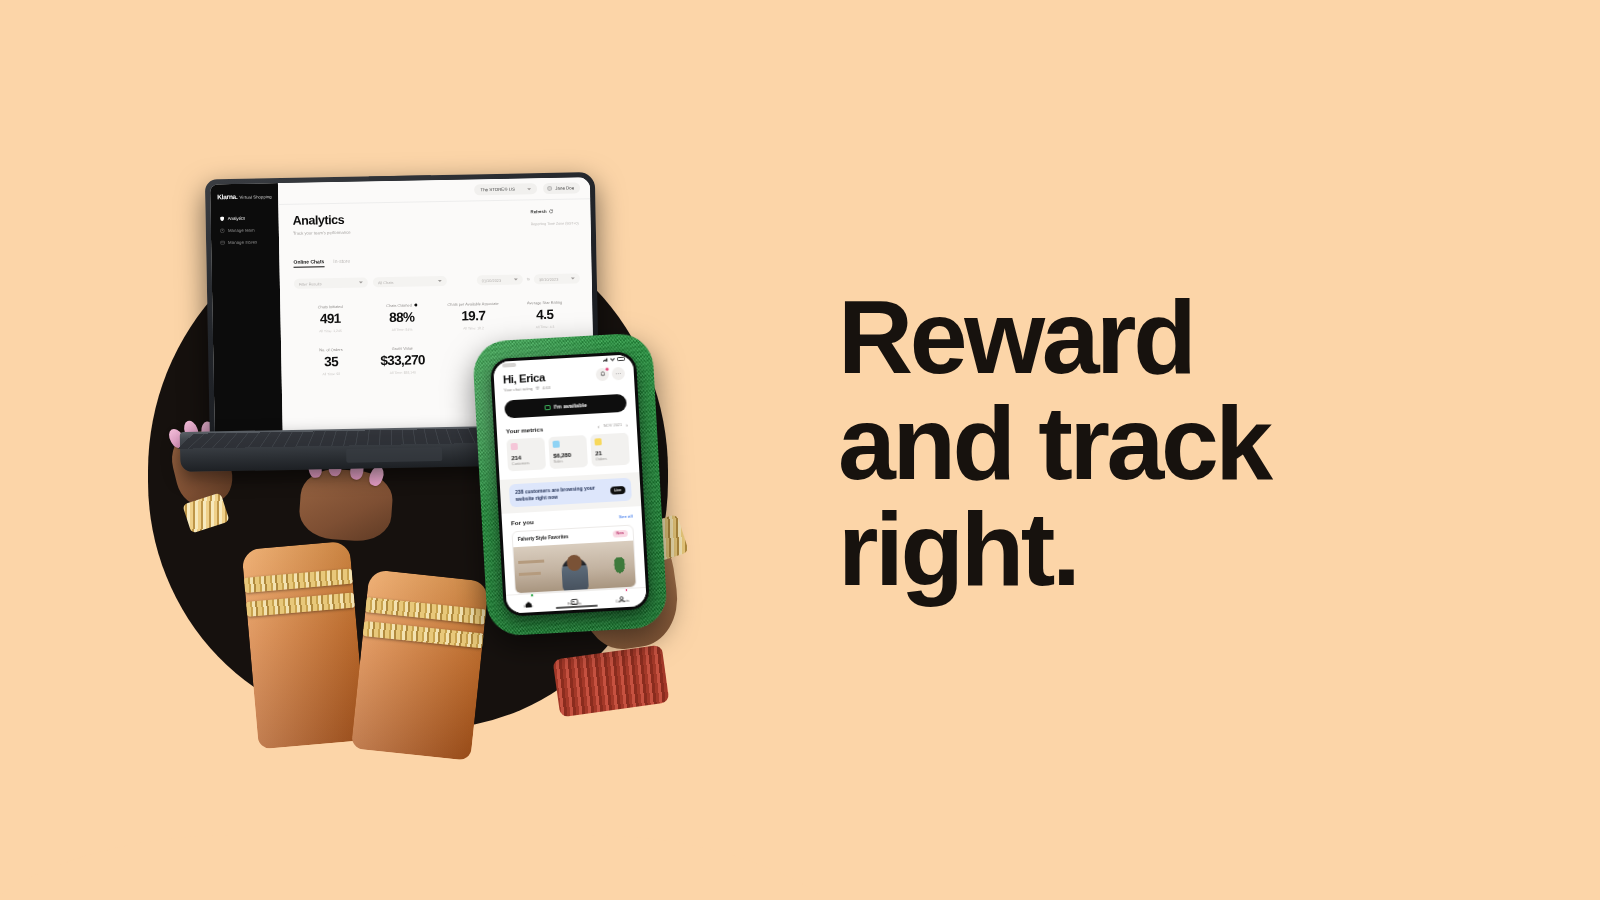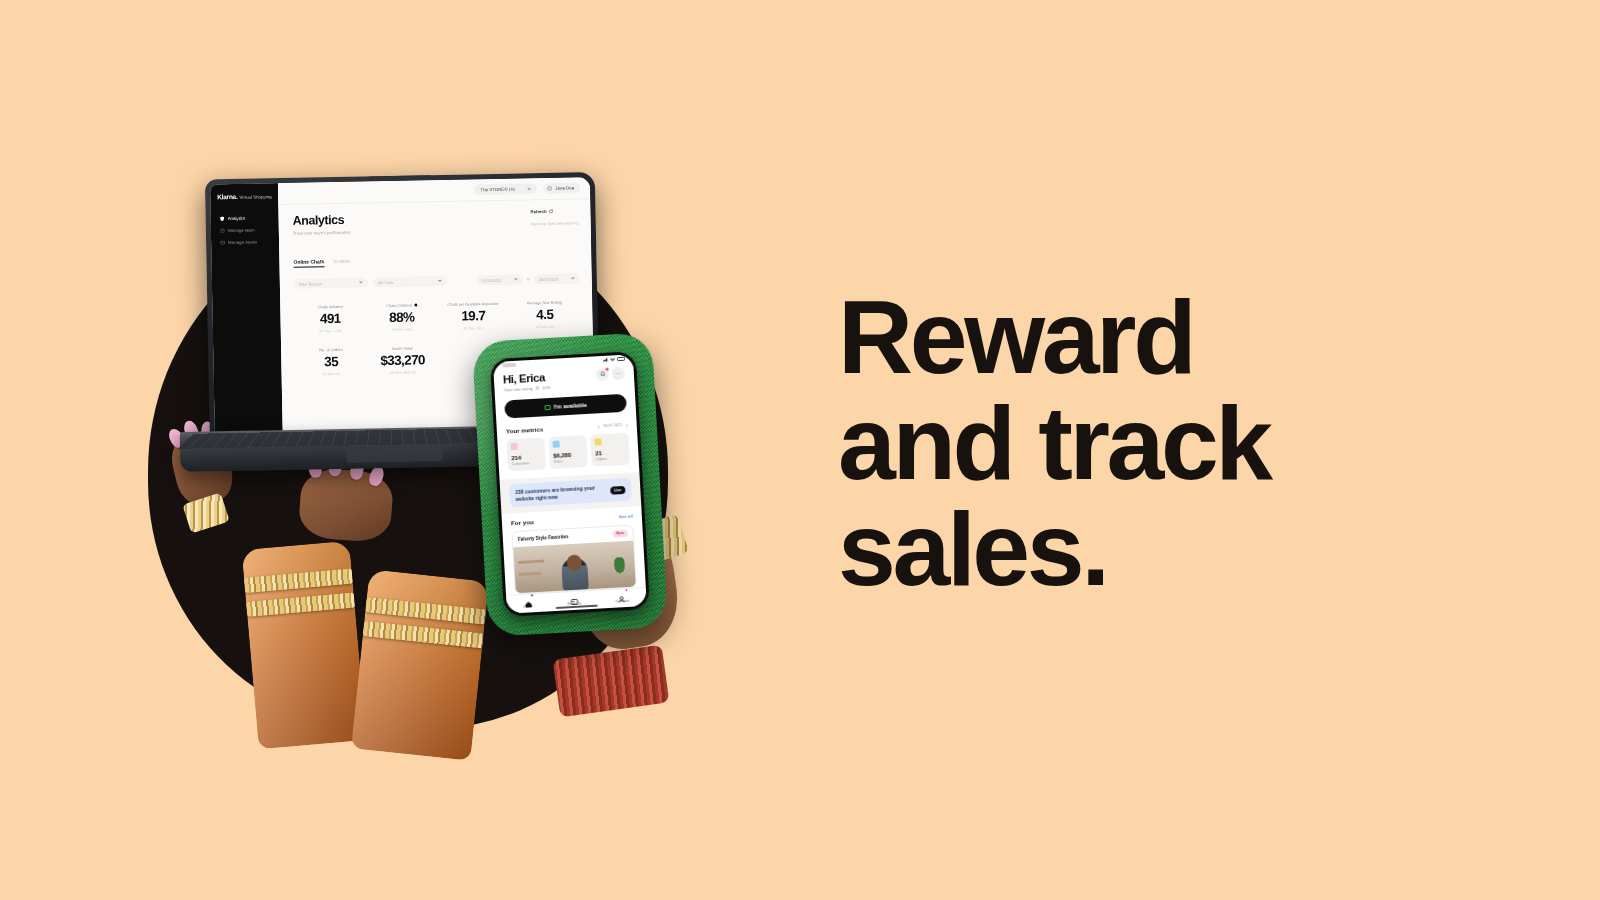--- a/index.html
+++ b/index.html
@@ -691,14 +691,14 @@
       </div>
     </div>
   </div>
 
   <div class="blob-bottom-mask"></div>
 </div>
 
 <h1 class="headline">
   <span class="hl-line">Reward</span>
   <span class="hl-line">and track</span>
-  <span class="hl-line">sales.</span>
+  <span class="hl-line">right.</span>
 </h1>
 
 </body></html>

